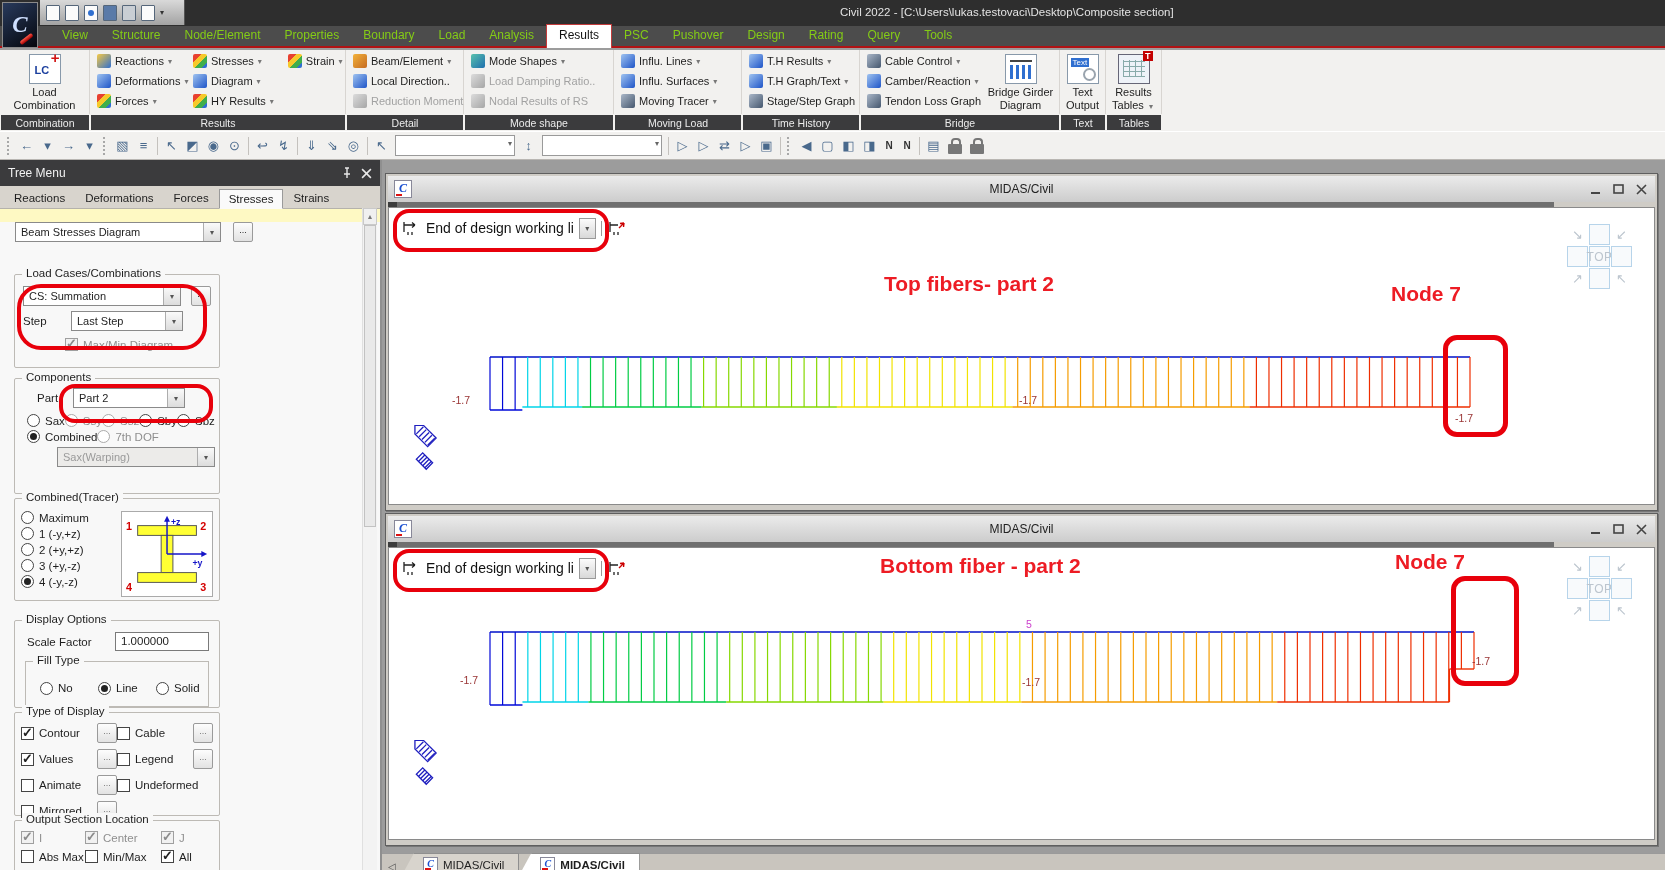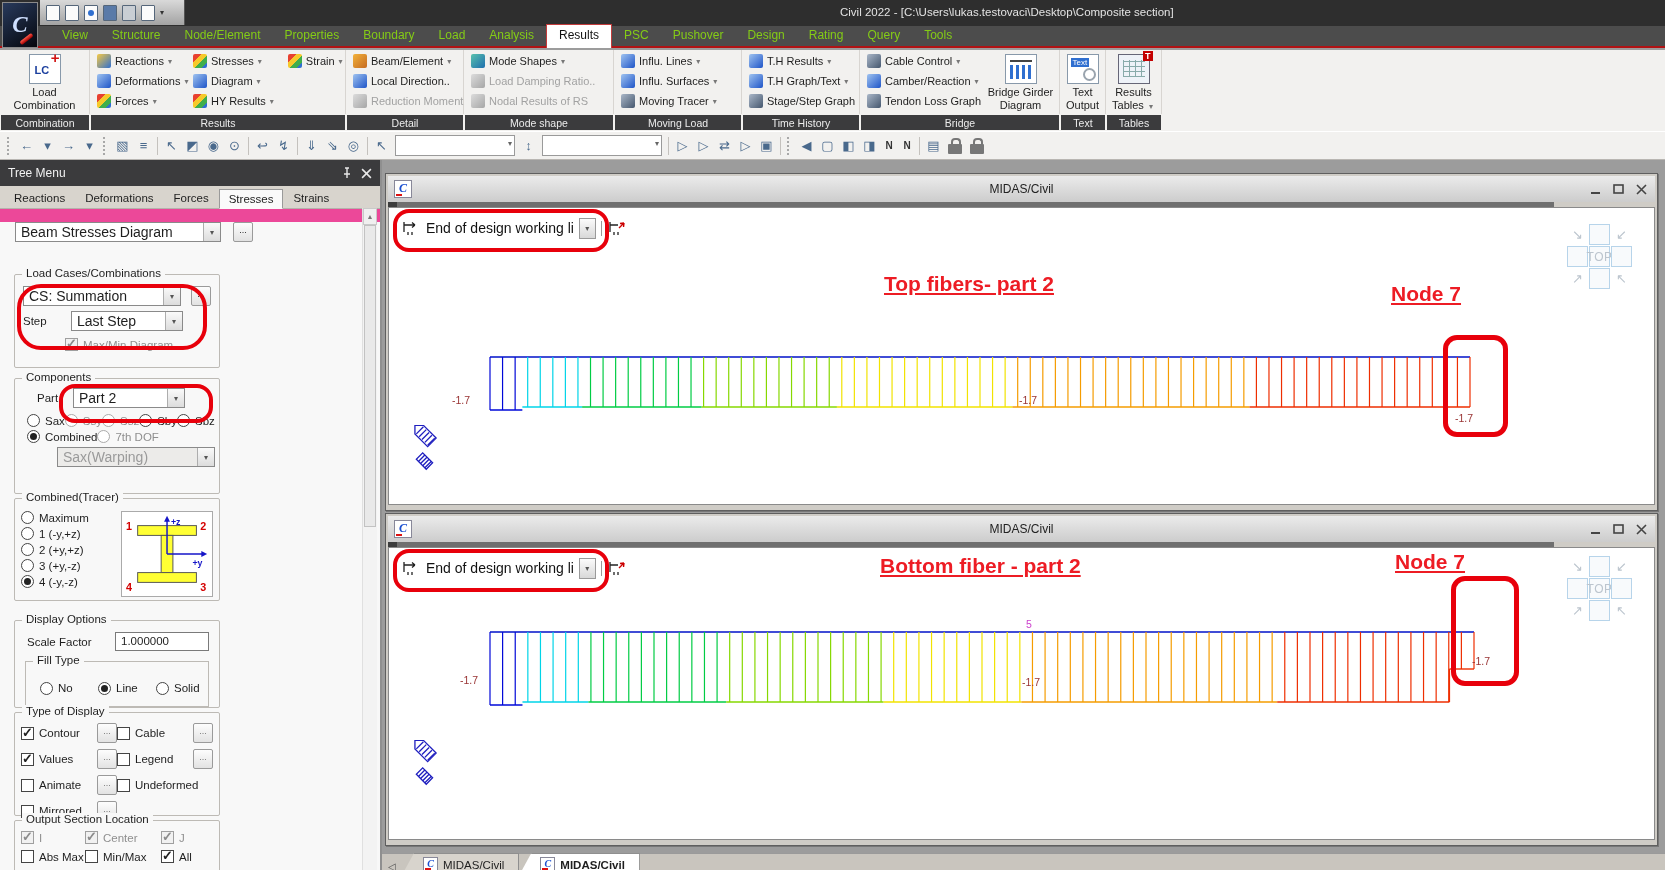--- a/index.html
+++ b/index.html
@@ -69,29 +69,29 @@
             display:flex;align-items:center;padding-left:4px;}
   .t2i{width:21px;height:20px;display:flex;align-items:center;justify-content:center;font-size:13px;color:#49698c;flex:none;}
   .t2s{width:1px;height:18px;background:#c4c1bd;margin:0 3px;flex:none;}
   .t2g{width:4px;height:18px;border-left:2px dotted #a8a8a8;margin:0 3px;flex:none;}
   .t2c{width:118px;height:19px;background:#fff;border:1px solid #9a9a9a;margin:0 3px;position:relative;flex:none;}
   .t2c::after{content:"▾";position:absolute;right:2px;top:3px;font-size:8px;color:#666;}
   .t2l{width:14px;height:10px;background:#777;border-radius:1px;position:relative;margin:6px 4px 0;flex:none;}
   .t2l::before{content:"";position:absolute;top:-6px;left:3px;width:6px;height:6px;border:2px solid #777;border-bottom:none;border-radius:4px 4px 0 0;}
   .t2n{width:18px;font-size:10px;font-weight:bold;color:#333;text-align:center;flex:none;}
   
-  #sidebar{position:absolute;left:0;top:160px;width:382px;height:710px;background:#ec4899;border-right:2px solid #8f8f8f;box-sizing:border-box;}
+  #sidebar{position:absolute;left:0;top:160px;width:382px;height:710px;background:#fef9c3;border-right:2px solid #8f8f8f;box-sizing:border-box;}
   #tm-title{height:26px;background:#3b3b3d;color:#f2f2f2;font-size:12px;display:flex;align-items:center;padding:0 8px;}
   #tm-title .sp{flex:1;}
   #tm-tabs{height:22px;background:#d8d4cd;display:flex;align-items:flex-end;padding-left:4px;border-bottom:1px solid #b5b2ac;}
   .stab{padding:3px 9px;font-size:11.5px;border:1px solid transparent;cursor:default;}
   .stab.active{background:#fafafa;border:1px solid #9a9a9a;border-bottom:1px solid #fafafa;margin-bottom:-1px;}
   #tm-body{position:relative;height:662px;background:#f8f8f8;}
   .combo-row{display:flex;gap:12px;margin:13px 0 0 15px;}
-  .cmb{display:flex;align-items:center;border:1px solid #8a8a8a;background:#fff;height:20px;font-size:14px;box-sizing:border-box;}
+  .cmb{display:flex;align-items:center;border:1px solid #8a8a8a;background:#fff;height:20px;font-size:11px;box-sizing:border-box;}
   .cmb .val{flex:1;padding-left:5px;white-space:nowrap;overflow:hidden;}
   .cmb .dd{width:16px;align-self:stretch;background:linear-gradient(#fafafa,#dcdcdc);border-left:1px solid #adadad;
            display:flex;align-items:center;justify-content:center;flex:none;}
   .cmb .dd::after{content:"▾";font-size:8px;color:#555;}
   .cmb.dis{background:#ecebe9;color:#9a9a9a;}
   .more{width:18px;height:18px;border:1px solid #9a9a9a;background:linear-gradient(#fdfdfd,#e2e2e2);
         font-size:9px;text-align:center;line-height:14px;border-radius:2px;flex:none;cursor:default;}
   .grp{position:absolute;left:14px;width:206px;border:1px solid #bdbab5;border-radius:2px;box-sizing:border-box;}
   .glab{position:absolute;top:-8px;left:7px;background:#f8f8f8;padding:0 4px;font-size:11.5px;white-space:nowrap;}
   .rb{width:13px;height:13px;border:1px solid #444;border-radius:50%;background:#fff;position:relative;flex:none;box-sizing:border-box;}
@@ -125,21 +125,21 @@
   .wcontent{position:relative;background:#fff;border:1px solid #8a8a8a;overflow:hidden;}
   .diag{position:absolute;left:0;top:0;}
   .stagebar{position:absolute;left:12px;top:8px;display:flex;align-items:center;gap:5px;height:24px;}
   .stagebar .txt{font-size:14px;color:#111;white-space:nowrap;}
   .sdd{width:15px;height:19px;background:linear-gradient(#fbfbfb,#d8d8d8);border:1px solid #9a9a9a;
        display:flex;align-items:center;justify-content:center;}
   .sdd::after{content:"▾";font-size:8px;color:#555;}
   .vline{width:1px;height:15px;background:#999;}
   .red-rect{position:absolute;border:4px solid #e8000b;border-radius:16px;pointer-events:none;z-index:20;}
   .red-rect.thick{border-width:5px;border-radius:14px;}
-  .ann-text{position:absolute;color:#ed1c24;font-size:21px;font-weight:600;white-space:nowrap;z-index:21;text-decoration:underline;}
+  .ann-text{position:absolute;color:#ed1c24;font-size:21px;font-weight:600;white-space:nowrap;z-index:21;}
   .vcube{position:absolute;display:grid;grid-template-columns:repeat(3,21px);grid-auto-rows:21px;gap:1px;}
   .vc{display:flex;align-items:center;justify-content:center;font-size:13px;color:#bcc5ce;}
   .vc.box{background:#f8fafc;border:1px solid #b7d4ea;box-sizing:border-box;}
   .vc.ctr{font-size:12px;letter-spacing:.5px;}
   
   #tabbar{position:absolute;left:0;top:685px;width:100%;height:22px;background:#c9c5be;border-top:1px solid #9a9a9a;
           display:flex;align-items:flex-end;padding-left:6px;box-sizing:border-box;}
   .tnav{width:14px;font-size:10px;color:#555;margin-bottom:3px;}
   .tnav::after{content:"◁";}
   .dtab{height:21px;display:flex;align-items:center;gap:5px;padding:0 14px 0 20px;background:#d8d4cd;

